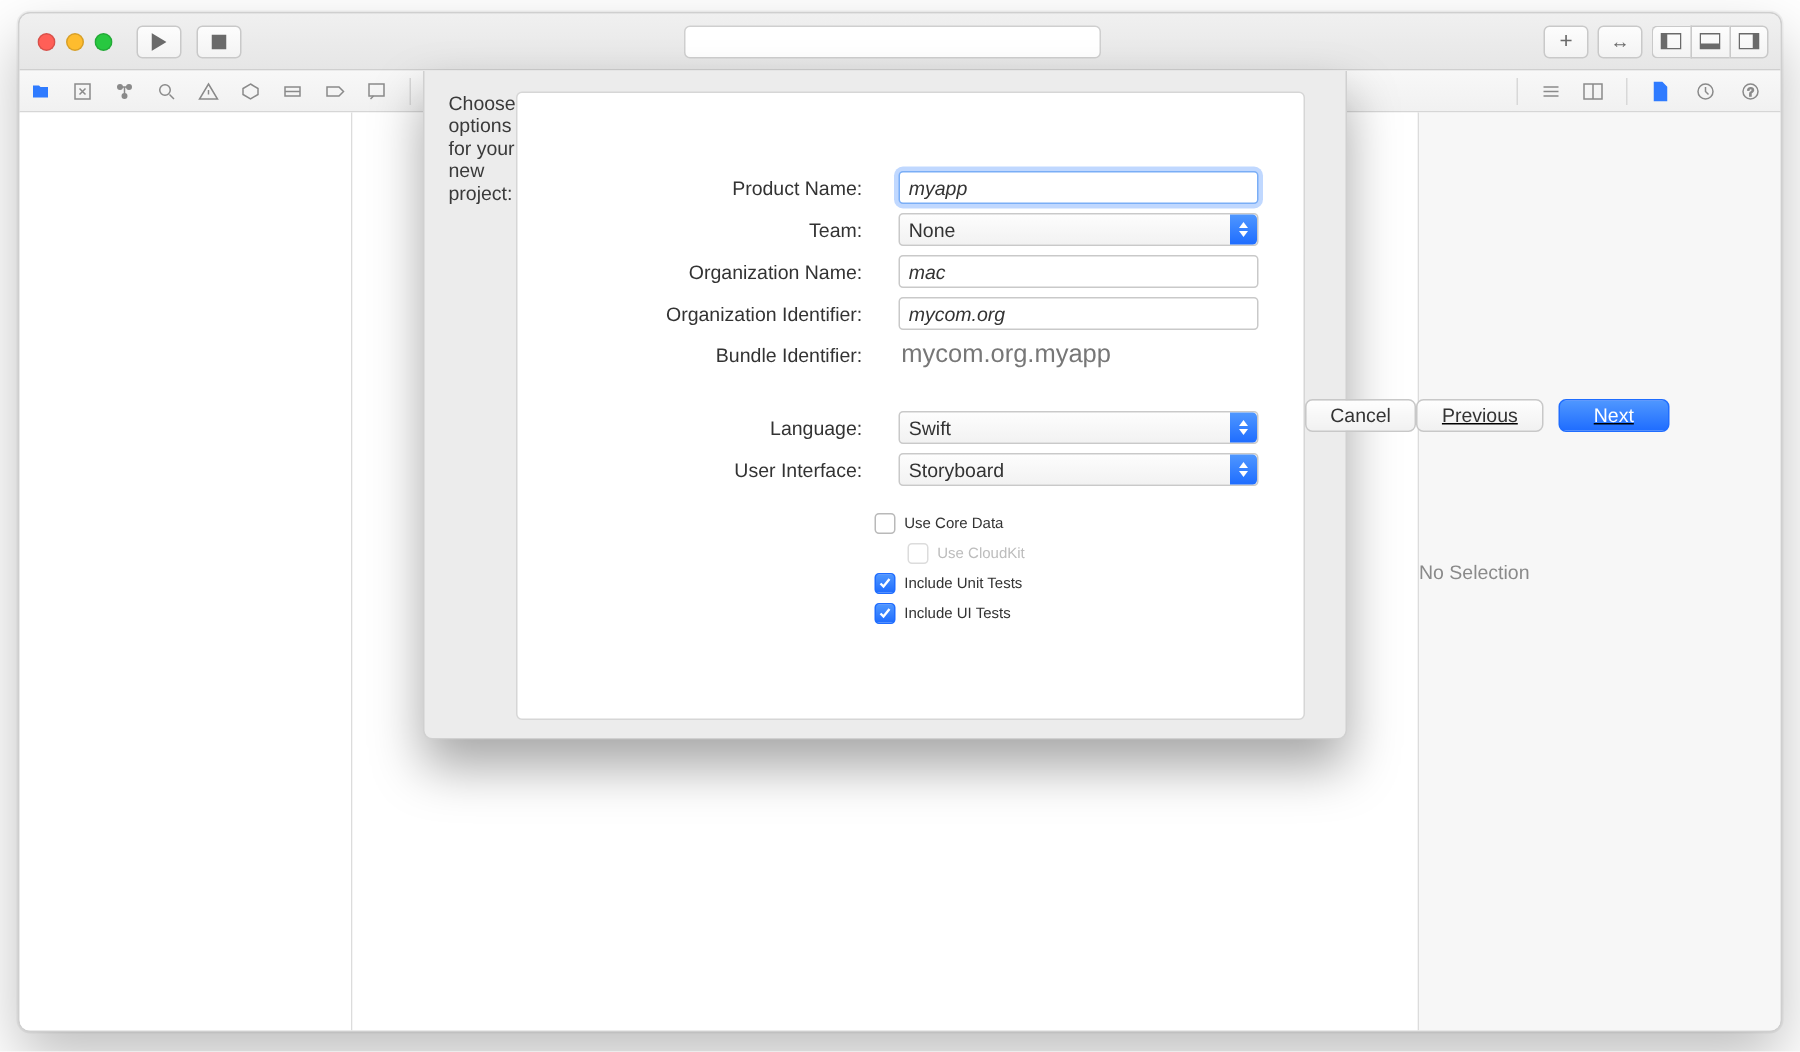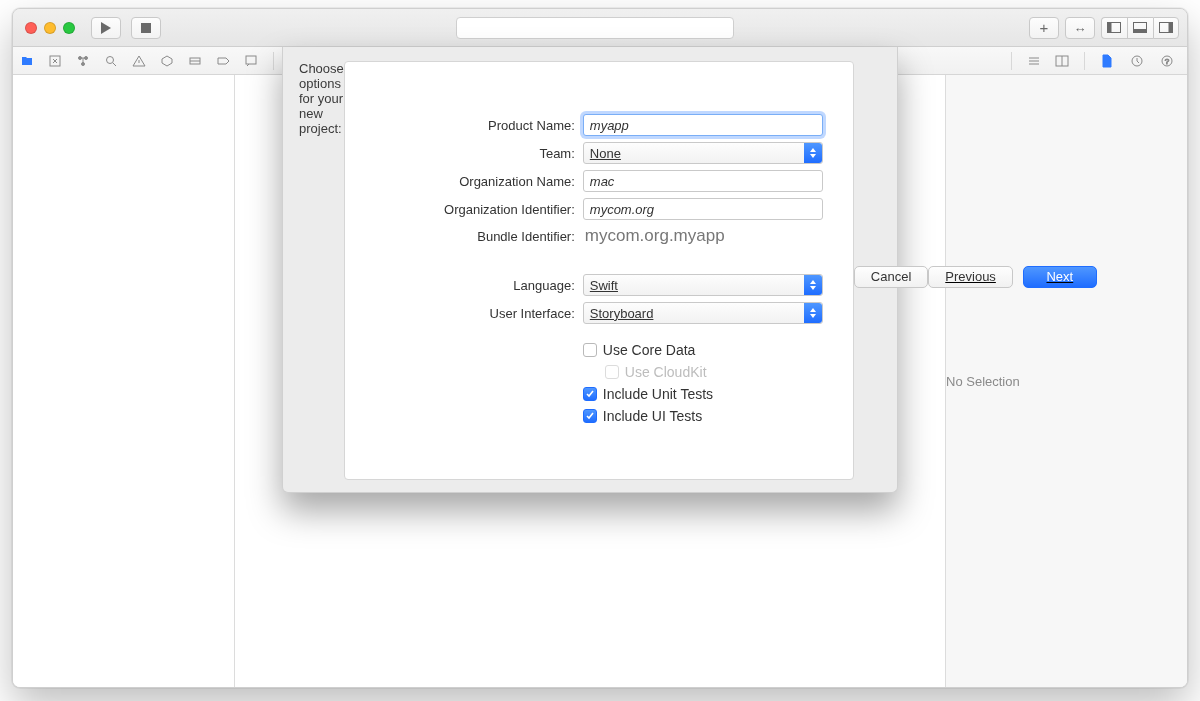--- a/index.html
+++ b/index.html
@@ -123,21 +123,21 @@
   }
   .sheet-title { font-size:13px; color:#3a3a3a; margin-bottom:8px; }
   .sheet-body {
     flex:1;
     background:#fff;
     border:1px solid #d6d6d6;
     border-radius:4px;
     padding: 52px 30px 20px 30px;
   }
   .form { display:flex; flex-direction:column; gap:6px; }
-  .frow { display:flex; align-items:center; gap:8px; }
+  .frow { display:flex; align-items:center; gap:24px; }
   .flabel { width: 200px; text-align:right; font-size:13px; color:#333; }
   .fctrl { width: 240px; }
   .txt {
     width:100%; height:22px;
     border:1px solid #c9c9c9; border-radius:3px;
     padding: 0 6px;
     font-size:13px; color:#333;
     background:#fff;
     font-style:italic;
   }
@@ -147,36 +147,36 @@
     outline:none;
   }
   .readonly { font-size:17px; color:#777; padding-left:2px; }
   .popup {
     position:relative;
     width:100%; height:22px;
     border:1px solid #c9c9c9; border-radius:3px;
     background:linear-gradient(#fdfdfd,#f2f2f2);
     display:flex; align-items:center;
     padding: 0 6px;
-    font-size:13px; color:#333;text-decoration:underline;
+    font-size:13px; color:#333;
   }
   .popup .arrows {
     position:absolute; right:0; top:0; bottom:0;
     width:18px;
     background:linear-gradient(#4f97ff,#1f6dff);
     border-top-right-radius:3px; border-bottom-right-radius:3px;
     display:flex; flex-direction:column; align-items:center; justify-content:center;
     gap:0;
   }
   .popup .arrows::before, .popup .arrows::after {
     content:""; width:0; height:0; border-left:3px solid transparent; border-right:3px solid transparent;
   }
   .popup .arrows::before { border-bottom:4px solid #fff; margin-bottom:1px; }
   .popup .arrows::after  { border-top:4px solid #fff; margin-top:1px; }
-  .chkrow { display:flex; align-items:center; gap:6px; margin-left:208px; font-size:14px; color:#333; }
+  .chkrow { display:flex; align-items:center; gap:6px; margin-left:208px; font-size:10px; color:#333; }
   .chkrow.disabled { color:#bdbdbd; }
   .chk {
     width:14px; height:14px;
     border:1px solid #b9b9b9; border-radius:3px;
     background:#fff;
     display:flex; align-items:center; justify-content:center;
   }
   .chk.checked {
     background:linear-gradient(#4f97ff,#1f6dff);
     border-color:#1f6dff;

